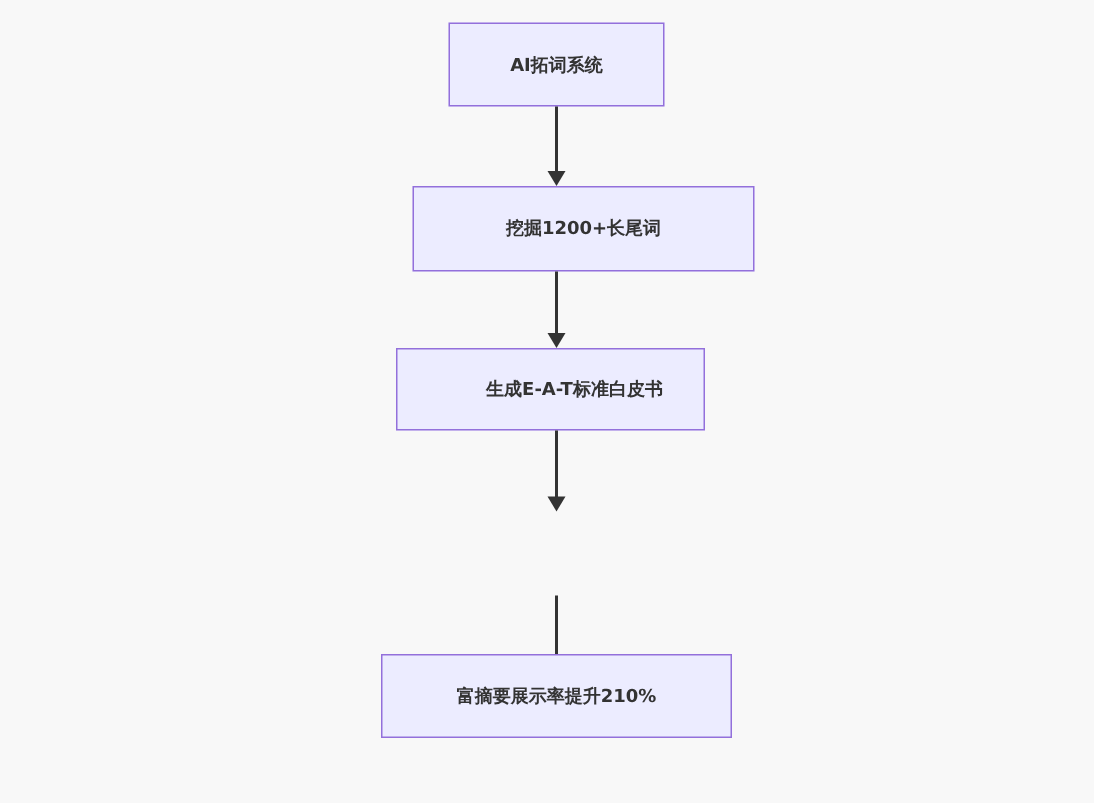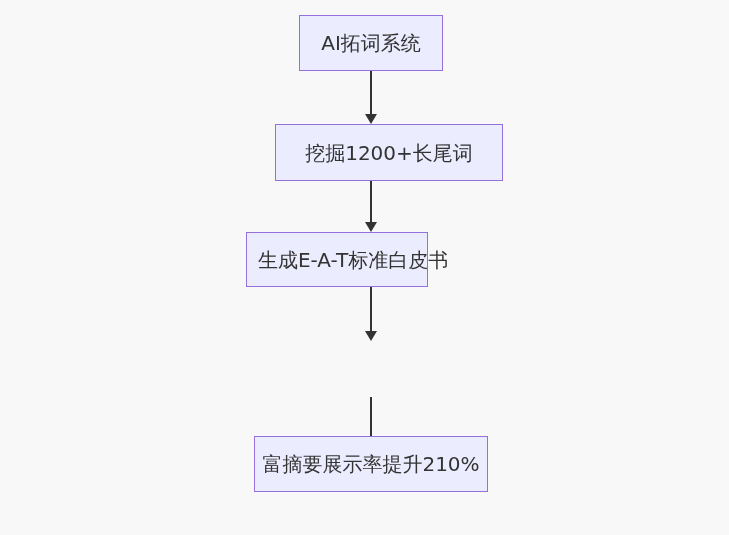--- a/index.html
+++ b/index.html
@@ -17,31 +17,32 @@
     position: relative;
     width: 729px;
     height: 535px;
   }
   .node {
     position: absolute;
     box-sizing: border-box;
     background: #ececff;
     border: 1px solid #9370db;
     color: #333333;
-    font-size: 20px;
+    font-size: 12px;
     line-height: 1.2;
     display: flex;
     align-items: center;
     justify-content: center;
     text-align: center;
     white-space: nowrap;
+    font-weight: bold;
   }
   .node-1 { left: 299px; top: 15px;  width: 144px; height: 56px; }
   .node-2 { left: 275px; top: 124px; width: 228px; height: 57px; }
-  .node-3 { left: 246px; top: 232px; width: 182px; height: 55px; padding-left: 32px; }
+  .node-3 { left: 264px; top: 232px; width: 206px; height: 55px; padding-left: 32px; }
   .node-4 { left: 265px; top: 341px; width: 215px; height: 56px; }
   .node-5 { left: 254px; top: 436px; width: 234px; height: 56px; }
 
   .edge { position: absolute; }
   .edge-line {
     position: absolute;
     left: 370px;
     width: 2px;
     background: #333333;
   }

